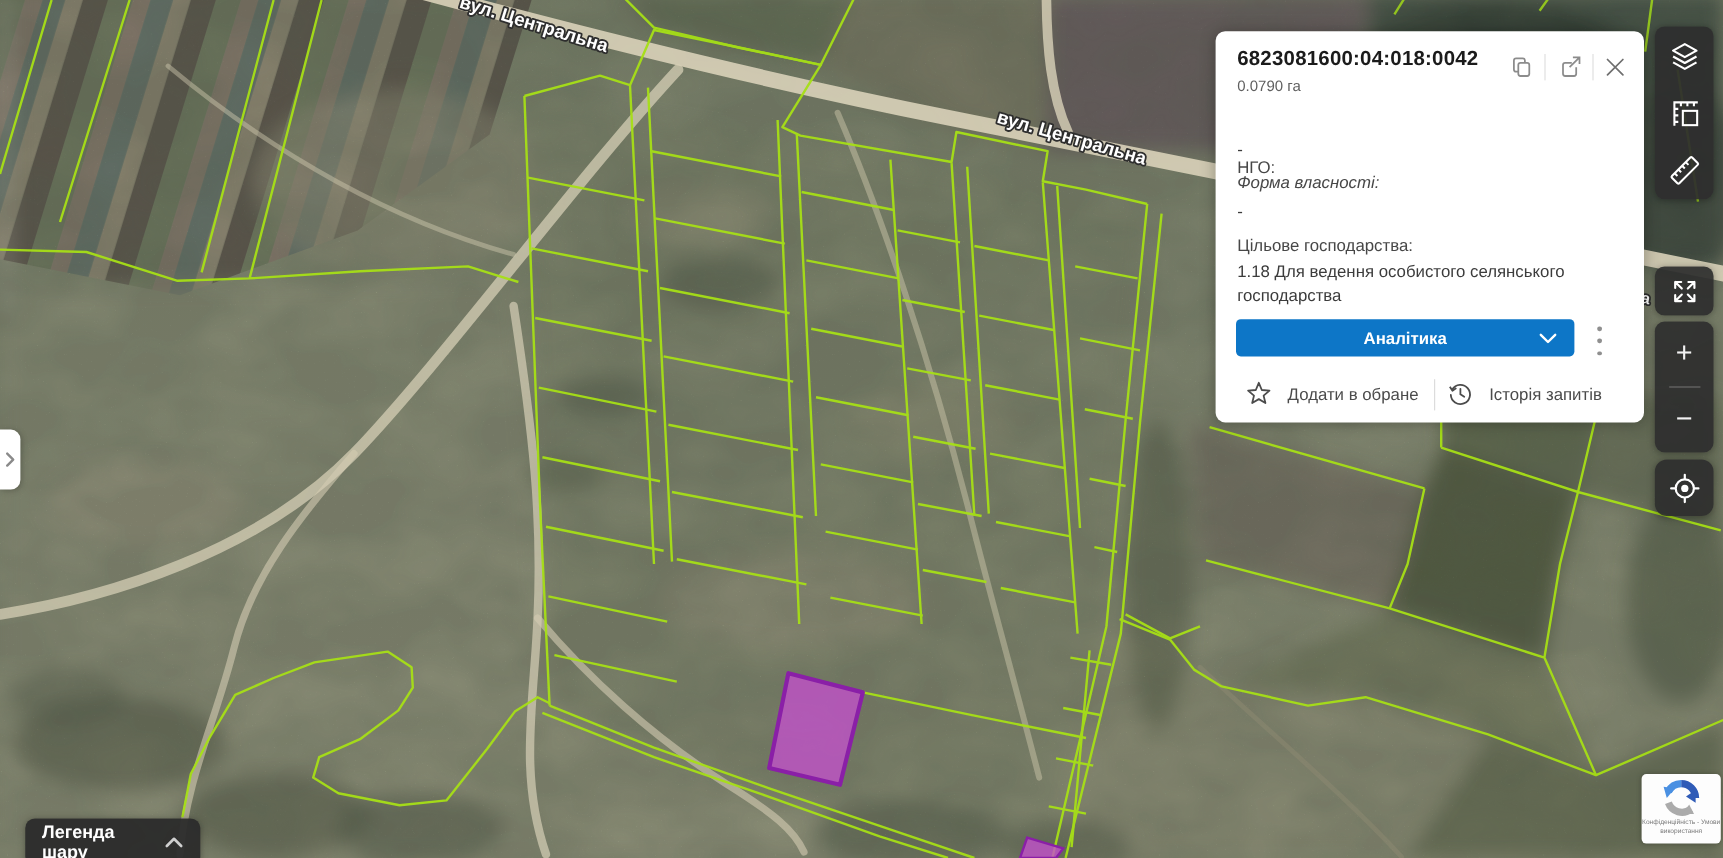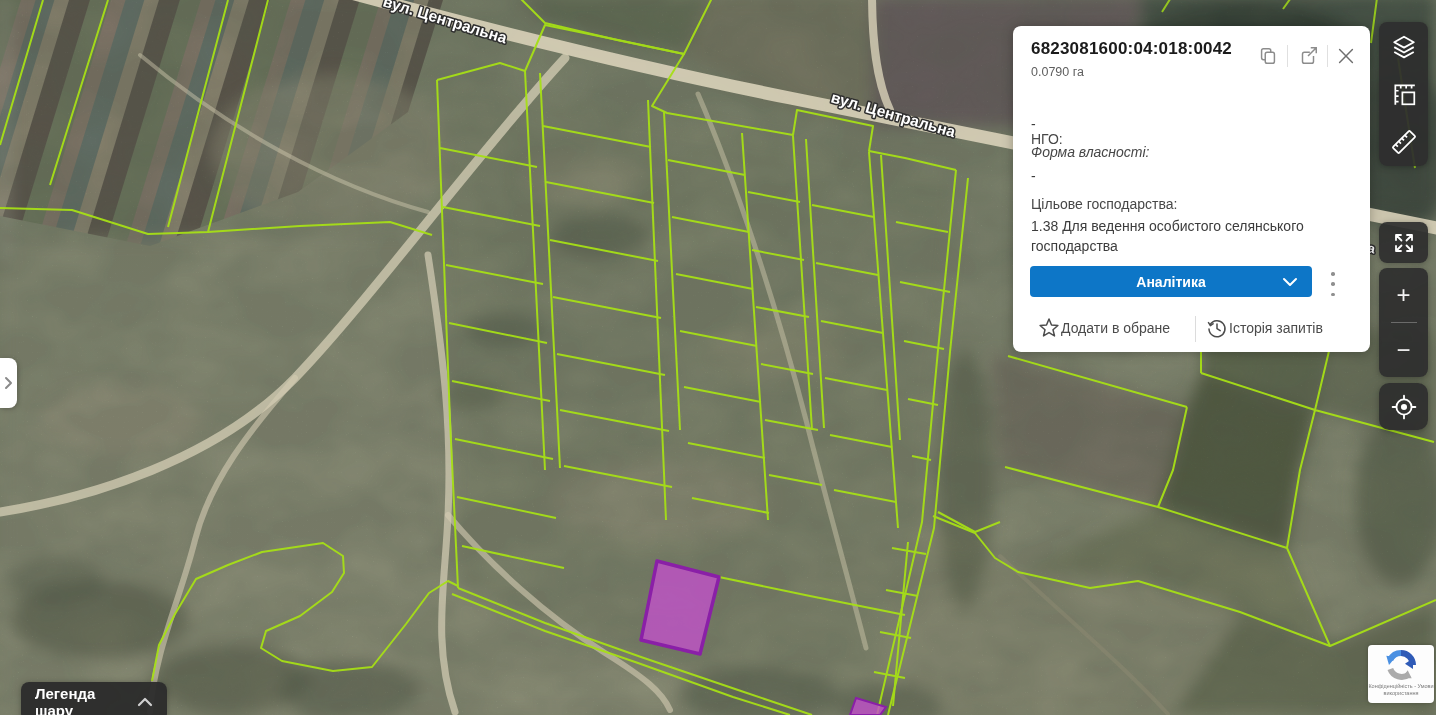--- a/index.html
+++ b/index.html
@@ -17,21 +17,21 @@
   .hdivider{top:19px;width:1px;height:22px;background:#e0e0e0;}
   .fld-label{left:18px;font-size:14px;color:#474747;}
   .fld-value{left:18px;font-size:14px;color:#3c3c3c;width:322px;line-height:20px;}
   .btn-analytics{left:17px;top:240px;width:282px;height:31px;background:#0d76c7;border-radius:4px;
          display:flex;align-items:center;justify-content:center;cursor:pointer;}
   .btn-analytics span{color:#fff;font-size:14px;font-weight:bold;}
   .btn-chevron{position:absolute;right:14px;top:11px;}
   .dots{left:313px;top:244px;width:14px;height:24px;display:flex;flex-direction:column;align-items:center;
         justify-content:space-between;cursor:pointer;padding:2px 0;}
   .dots i{width:3.5px;height:3.5px;border-radius:50%;background:#8f8f8f;}
-  .link-row{font-size:14px;color:#4b4b4b;cursor:pointer;display:flex;align-items:center;gap:0;}
+  .link-row{font-size:14px;color:#4b4b4b;cursor:pointer;display:flex;align-items:center;gap:12px;}
   .vdiv{left:182px;top:290px;width:1px;height:26px;background:#dcdcdc;}
 
   
   .toolgroup{background:rgba(46,46,46,.93);border-radius:8px;box-shadow:0 1px 6px rgba(0,0,0,.3);}
   .toolbtn{width:49px;height:48px;display:flex;align-items:center;justify-content:center;cursor:pointer;}
   .zdiv{width:26px;height:1px;background:rgba(255,255,255,.28);margin:0 auto;}
   .zglyph{color:#f2f2f2;font-size:24px;font-weight:300;line-height:1;}
 
   
   .legend{left:21px;top:682px;width:146px;height:40px;background:rgba(43,43,43,.95);border-radius:8px;
@@ -203,21 +203,21 @@
       <svg width="22" height="22" viewBox="0 0 24 24">
         <path d="M5,5 L19,19 M19,5 L5,19" stroke="#6f6f6f" stroke-width="1.6" stroke-linecap="round"></path>
       </svg>
     </div>
 
     <div class="abs fld-label" style="top:66px;margin-top:39px;">НГО:</div>
     <div class="abs fld-value" style="top:88px;">-</div>
     <div class="abs fld-label" style="top:118px;font-style:italic;">Форма власності:</div>
     <div class="abs fld-value" style="top:140px;">-</div>
     <div class="abs fld-label" style="top:170px;">Цільове господарства:</div>
-    <div class="abs fld-value" style="top:190px;">1.38 Для ведення особистого селянського господарства</div>
+    <div class="abs fld-value" style="top:190px;">1.18 Для ведення особистого селянського господарства</div>
 
     <div class="abs btn-analytics">
       <span>Аналітика</span>
       <svg class="btn-chevron" width="16" height="10" viewBox="0 0 16 10">
         <polyline points="2,2 8,8 14,2" fill="none" stroke="#fff" stroke-width="2" stroke-linecap="round" stroke-linejoin="round"></polyline>
       </svg>
     </div>
     <div class="abs dots">
         <i></i>
         <i></i>

